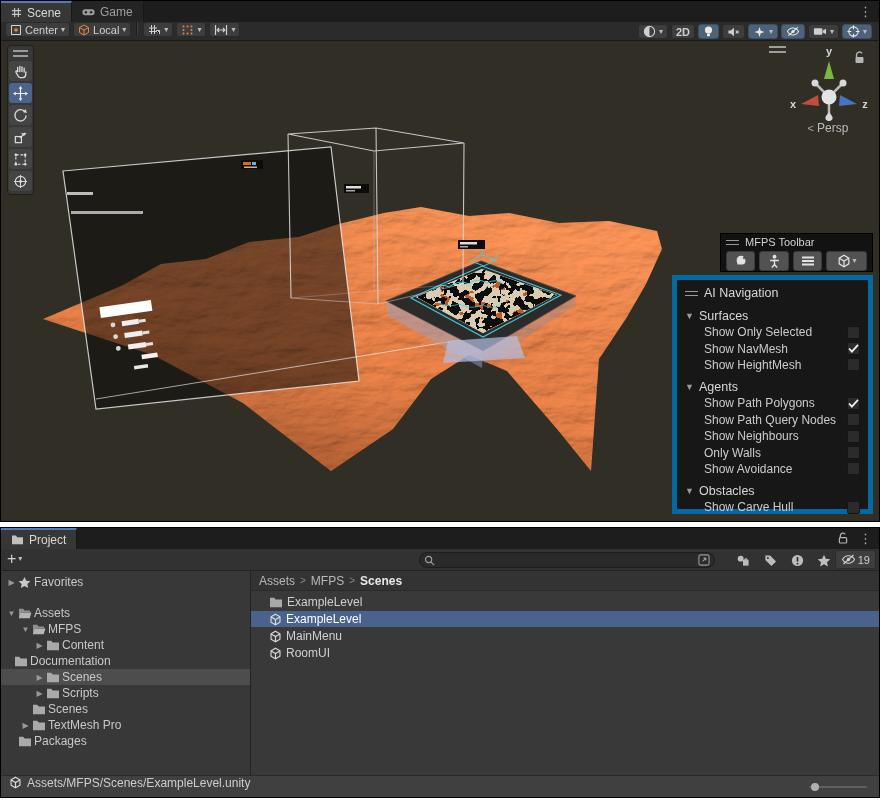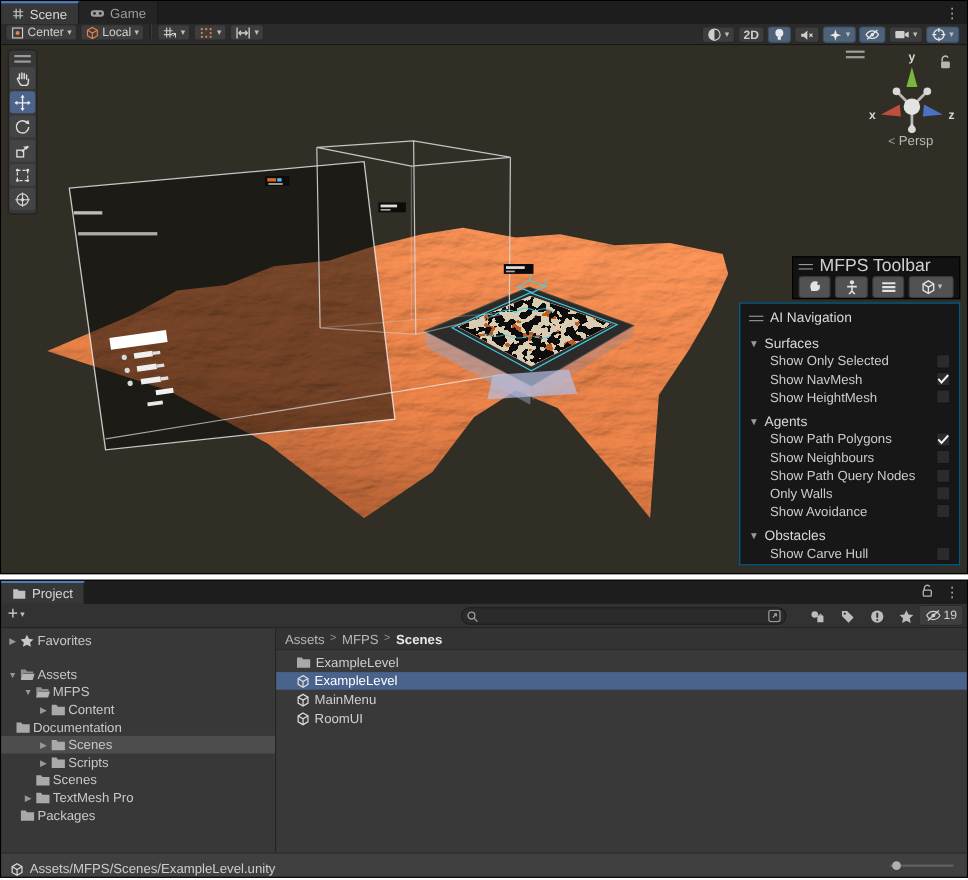--- a/index.html
+++ b/index.html
@@ -46,29 +46,29 @@
   .persp{position:absolute;left:784px;top:80px;width:86px;text-align:center;font-size:12px;color:#b9b9b9;cursor:pointer;}
   .persp .chev{font-size:11px;margin-right:3px;color:#a8a8a8;}
   .vp-hamburger{position:absolute;left:768px;top:5px;width:17px;height:7px;border-top:2px solid #9d9d9d;border-bottom:2px solid #9d9d9d;cursor:pointer;}
   .vp-lock{position:absolute;left:853px;top:9px;cursor:pointer;}
 
   
   .mfps{position:absolute;left:719px;top:192px;width:153px;height:39px;background:rgba(18,18,18,.96);
         border:1px solid #000;padding:1px 5px 3px;}
   .overlay-head{display:flex;align-items:center;gap:6px;height:14px;}
   .drag-lines{width:13px;height:5px;border-top:1.5px solid #9a9a9a;border-bottom:1.5px solid #9a9a9a;}
-  .overlay-title{font-size:16px;color:#d0d0d0;white-space:nowrap;}
+  .overlay-title{font-size:11px;color:#d0d0d0;white-space:nowrap;}
   .mfps-row{display:flex;gap:4px;margin-top:2px;}
   .mfps-btn{height:20px;width:31px;background:#525252;border:1px solid #3a3a3a;border-radius:3px;
             display:flex;align-items:center;justify-content:center;gap:2px;cursor:pointer;}
   .mfps-btn.wide{width:43px;}
 
   
   .ainav{position:absolute;left:671px;top:234px;width:201px;height:239px;background:rgba(23,23,23,.97);
-         border:1px solid #0369a1;padding:4px 8px 4px 8px;color:#cbcbcb;}
+         border:5px solid #0369a1;padding:4px 8px 4px 8px;color:#cbcbcb;}
   .ainav .overlay-head{height:18px;}
   .ainav .overlay-title{font-size:12.5px;color:#d8d8d8;}
   .nav-sec-head{display:flex;align-items:center;gap:6px;height:17px;margin-top:5px;cursor:pointer;}
   .nav-tri{font-size:9px;color:#9a9a9a;width:8px;}
   .nav-sec-label{font-size:12.5px;color:#d8d8d8;}
   .nav-row{display:flex;align-items:center;height:16.4px;padding-left:19px;}
   .nav-row .nlabel{flex:1;font-size:12px;color:#cbcbcb;}
   .checkbox{width:13px;height:13px;background:#2b2b2b;border:1px solid #151515;border-radius:2px;
             display:flex;align-items:center;justify-content:center;cursor:pointer;}
 
@@ -94,21 +94,21 @@
   .files{flex:1;background:#393939;display:flex;flex-direction:column;overflow:hidden;}
   .breadcrumb{height:20px;background:#333333;border-bottom:1px solid #2a2a2a;display:flex;align-items:center;
               padding:0 8px;font-size:12px;color:#b8b8b8;}
   .crumb{cursor:pointer;}
   .crumb.last{color:#e8e8e8;font-weight:bold;}
   .crumb-sep{margin:0 5px;color:#8a8a8a;font-size:10px;}
   .file-row{display:flex;align-items:center;height:16px;padding-left:18px;font-size:12px;color:#cfcfcf;
             cursor:pointer;gap:4px;margin-top:1px;}
   .file-row.selected{background:#4a638c;color:#ffffff;}
   .statusbar{position:absolute;left:0;right:0;bottom:0;height:22px;background:#404040;border-top:1px solid #2a2a2a;
-             display:flex;align-items:flex-end;padding:0 8px;gap:5px;}
+             display:flex;align-items:flex-start;padding:0 8px;gap:5px;}
   .statuspath{font-size:12px;color:#cdcdcd;}
   .zoom-slider{position:absolute;right:12px;top:10px;width:58px;height:2px;background:#5f5f5f;border-radius:1px;cursor:pointer;}
   .zoom-knob{position:absolute;left:2px;top:-3.5px;width:8px;height:8px;border-radius:50%;background:#b0b0b0;}
 </style>
 </head>
 <body>
 
 <div id="scene-window" class="window">
 
   <div class="tabbar">
@@ -511,25 +511,25 @@
           </div>
           <div class="nav-row">
             <span class="nlabel">Show Path Polygons</span>
             <span class="checkbox">
               <svg width="11" height="9" viewBox="0 0 12 10">
                 <path d="M1 5l3.2 3.5L11 1" stroke="#efefef" stroke-width="2" fill="none"></path>
               </svg>
             </span>
           </div>
           <div class="nav-row">
+            <span class="nlabel">Show Path Query Nodes</span>
+            <span class="checkbox"></span>
+          </div>
+          <div class="nav-row">
             <span class="nlabel">Show Neighbours</span>
-            <span class="checkbox"></span>
-          </div>
-          <div class="nav-row">
-            <span class="nlabel">Show Path Query Nodes</span>
             <span class="checkbox"></span>
           </div>
           <div class="nav-row">
             <span class="nlabel">Only Walls</span>
             <span class="checkbox"></span>
           </div>
           <div class="nav-row">
             <span class="nlabel">Show Avoidance</span>
             <span class="checkbox"></span>
           </div>

